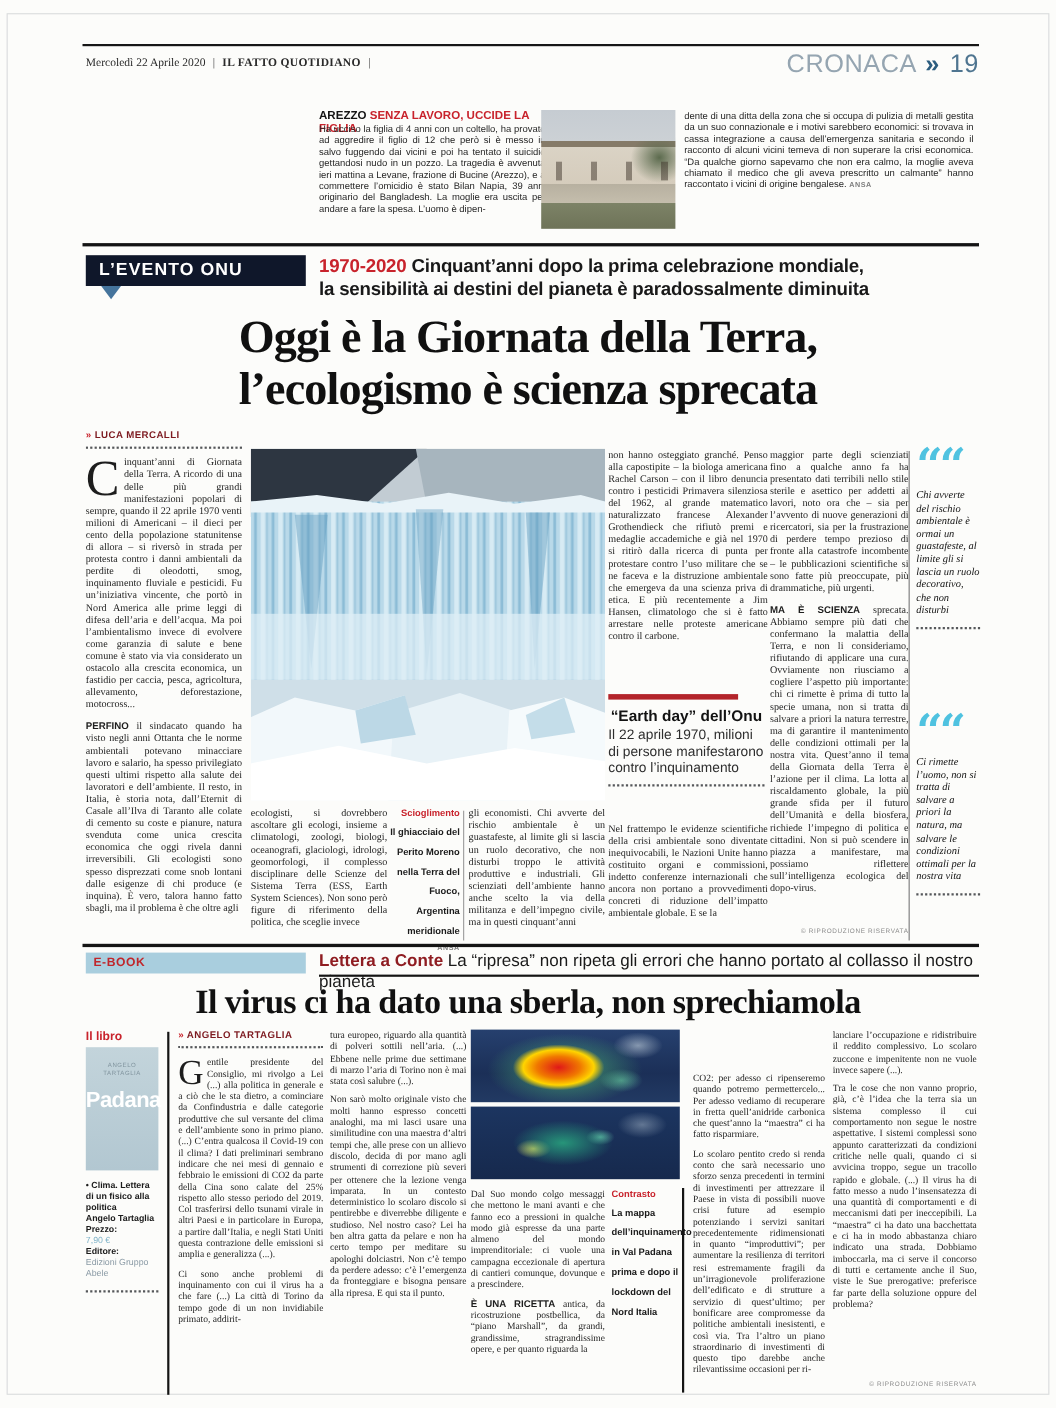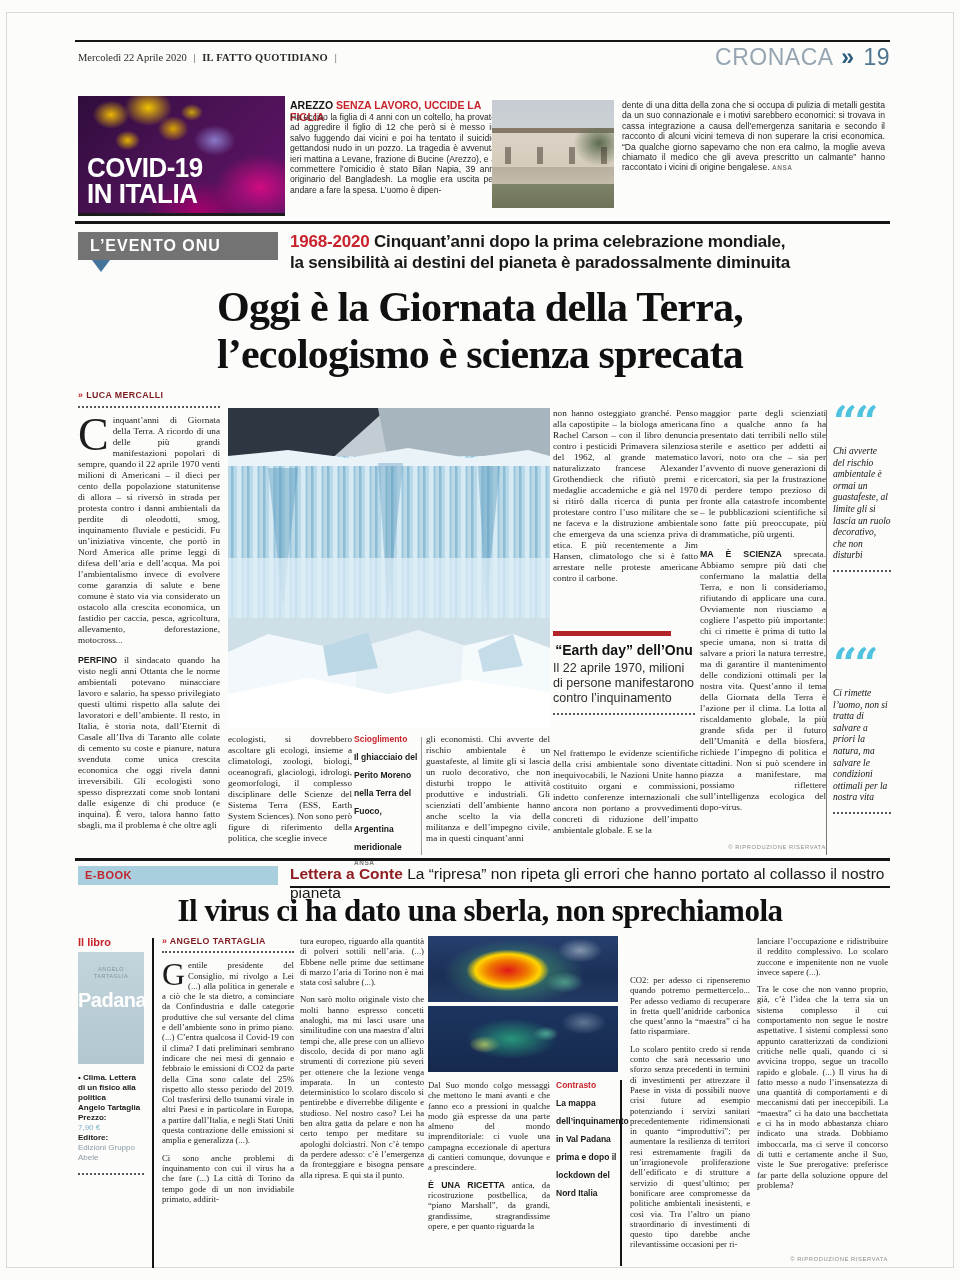--- a/index.html
+++ b/index.html
@@ -41,21 +41,21 @@
     background:
       repeating-linear-gradient(90deg, rgba(0,0,0,0) 0 13px, rgba(62,52,42,.5) 13px 19px, rgba(0,0,0,0) 19px 32px) 0 52%/100% 16% no-repeat,
       linear-gradient(180deg,#c6ccd2 0%,#ccd1d5 26%,rgba(0,0,0,0) 26%),
       radial-gradient(36px 32px at 88% 40%, #5c6b4e 0%, rgba(92,107,78,0) 72%),
       linear-gradient(180deg, rgba(0,0,0,0) 26%, #857a68 26%, #857a68 31%, #dad3c5 31%, #d5ccbc 62%, #b7b0a0 62%, #c4bdac 78%, #7d8367 78%, #6e7358 100%);}
   .brief-b2{left:622px;top:100px;width:263px;height:110px;}
   .credit{font-size:6.5px;letter-spacing:.5px;color:#7c7c7c;font-weight:bold;}
   .rule-strip{left:75px;top:221px;width:815px;height:3px;background:#141414;}
 
   
-  .evlabel{left:78px;top:232px;width:200px;height:28px;background:#737373;color:#fff;
+  .evlabel{left:78px;top:232px;width:200px;height:28px;background:#0f172a;color:#fff;
      font-family:"Liberation Sans",sans-serif;font-weight:bold;font-size:16px;line-height:28px;
      padding-left:12px;box-sizing:border-box;letter-spacing:1px;}
   .evtri{left:92px;top:260px;width:0;height:0;border:9px solid transparent;border-top:12px solid #45749c;}
   .kicker{left:290px;top:231px;width:600px;font-family:"Liberation Sans",sans-serif;font-weight:bold;
      font-size:17px;line-height:21px;color:#191919;letter-spacing:-.2px;}
   .kicker .years{color:#c8232c;}
   .headline1{left:135px;top:284px;width:690px;text-align:center;font-weight:bold;font-size:42px;line-height:47px;
      letter-spacing:-.8px;color:#101010;}
   .headline2{left:135px;top:892px;width:690px;text-align:center;font-weight:bold;font-size:31px;line-height:38px;
      letter-spacing:-.5px;color:#101010;}
@@ -66,21 +66,21 @@
   .body{font-size:9.2px;line-height:11px;text-align:justify;overflow:hidden;}
   .body p{margin:0 0 0 0;}
   .body p + p{margin-top:9px;}
   .lead{font-family:"Liberation Sans",sans-serif;font-weight:bold;font-size:8.8px;margin-top:45px;}
   .dropcap{float:left;font-size:46px;line-height:36px;padding:2px 4px 0 0;}
   .dropcap2{float:left;font-size:32px;line-height:26px;padding:1px 3px 0 0;}
 
   .col1{left:78px;top:390px;width:142px;height:466px;}
   .mainphoto{left:228px;top:408px;width:322px;height:320px;}
   .col2b{left:228px;top:734px;width:124px;height:122px;}
-  .photocap{left:354px;top:734px;width:64px;height:122px;font-family:"Liberation Sans",sans-serif;}
+  .photocap{left:354px;top:734px;width:64px;height:122px;font-family:"Liberation Sans",sans-serif;text-align:right;}
   .photocap .caplead{color:#c8232c;font-weight:bold;font-size:8.5px;display:block;margin-bottom:2px;}
   .photocap .captxt{font-weight:bold;font-size:8.5px;line-height:10px;color:#1b1b1b;}
   .photocap .credit{display:block;margin-top:5px;}
   .col3b{left:426px;top:734px;width:124px;height:122px;}
   .vr1{left:421px;top:737px;width:1px;height:118px;background:#9b9b9b;}
 
   .col4p1{left:553px;top:408px;width:145px;height:219px;}
   .redbar{left:553px;top:631px;width:118px;height:5px;background:#b3242a;}
   .subhead{left:553px;top:642px;width:142px;font-family:"Liberation Sans",sans-serif;
      border-bottom:2px dotted #55575a;padding-bottom:7px;}
@@ -157,40 +157,34 @@
     <span class="sep">|</span>
     <span class="mast">IL FATTO QUOTIDIANO</span>
     <span class="sep">|</span>
   </div>
   <div class="abs section">
     <span>CRONACA</span>
     <span class="arrow">»</span>
     <span class="pnum">19</span>
   </div>
 
-  <div class="abs covid">
-    <div class="txt">
-      <div>COVID-19</div>
-      <div>IN ITALIA</div>
-    </div>
-  </div>
   <div class="abs brief-t">
     <span class="loc">AREZZO </span><span class="red">SENZA LAVORO, UCCIDE LA FIGLIA</span>
   </div>
   <div class="abs sansbody brief-b1">Ha ucciso la figlia di 4 anni con un coltello, ha provato ad aggredire il figlio di 12 che però si è messo in salvo fuggendo dai vicini e poi ha tentato il suicidio gettandosi nudo in un pozzo. La tragedia è avvenuta ieri mattina a Levane, frazione di Bucine (Arezzo), e a commettere l’omicidio è stato Bilan Napia, 39 anni originario del Bangladesh. La moglie era uscita per andare a fare la spesa. L’uomo è dipen-</div>
   <div class="abs housephoto"></div>
   <div class="abs sansbody brief-b2">
     <span>dente di una ditta della zona che si occupa di pulizia di metalli gestita da un suo connazionale e i motivi sarebbero economici: si trovava in cassa integrazione a causa dell’emergenza sanitaria e secondo il racconto di alcuni vicini temeva di non superare la crisi economica. “Da qualche giorno sapevamo che non era calmo, la moglie aveva chiamato il medico che gli aveva prescritto un calmante” hanno raccontato i vicini di origine bengalese. </span><span class="credit">ANSA</span>
   </div>
   <div class="abs rule-strip"></div>
 
   <div class="abs evlabel">L’EVENTO ONU</div>
   <div class="abs evtri"></div>
   <div class="abs kicker">
-    <div><span class="years">1968-2020 </span><span>Cinquant’anni dopo la prima celebrazione mondiale,</span></div>
+    <div><span class="years">1970-2020 </span><span>Cinquant’anni dopo la prima celebrazione mondiale,</span></div>
     <div>la sensibilità ai destini del pianeta è paradossalmente diminuita</div>
   </div>
   <div class="abs headline1">Oggi è la Giornata della Terra, l’ecologismo è scienza sprecata</div>
 
   <div class="abs col1 body">
     <div class="byline">
       <span class="mark">»</span>
       <span>LUCA MERCALLI</span>
     </div>
     <p><span class="dropcap">C</span><span>inquant’anni di Giornata della Terra. A ricordo di una delle più grandi manifestazioni popolari di sempre, quando il 22 aprile 1970 venti milioni di Americani – il dieci per cento della popolazione statunitense di allora – si riversò in strada per protesta contro i danni ambientali da perdite di oleodotti, smog, inquinamento fluviale e pesticidi. Fu un’iniziativa vincente, che portò in Nord America alle prime leggi di difesa dell’aria e dell’acqua. Ma poi l’ambientalismo invece di evolvere come garanzia di salute e bene comune è stato via via considerato un ostacolo alla crescita economica, un fastidio per caccia, pesca, agricoltura, allevamento, deforestazione, motocross...</span></p>

